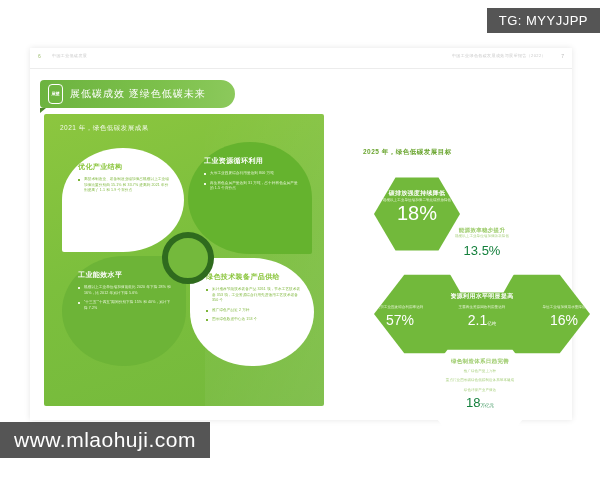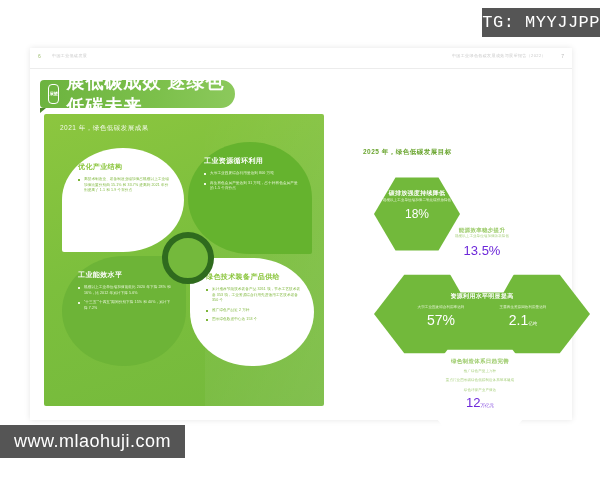--- a/index.html
+++ b/index.html
@@ -6,22 +6,22 @@
   html,body{margin:0;padding:0;}
   body{
     width:600px;height:480px;overflow:hidden;
     background:#ffffff;
     font-family:"Liberation Sans","DejaVu Sans",sans-serif;
     position:relative;
   }
 
   
   .wm{position:absolute;background:#555555;color:#ffffff;letter-spacing:.5px;}
-  .wm-tg{right:0;top:8px;padding:5px 0;font-size:17px;font-family:Liberation Mono, monospace;}
-  .wm-url{left:0;bottom:22px;padding:6px 14px;font-size:18px;}
+  .wm-tg{right:0;top:8px;padding:5px 12px;font-size:13px;}
+  .wm-url{left:0;bottom:22px;padding:6px 14px;font-size:21px;}
 
   
   .page{
     position:absolute;left:30px;top:48px;width:542px;height:372px;
     background:#ffffff;
     box-shadow:0 0 6px rgba(0,0,0,.10);
   }
 
   
   .pg-head{
@@ -46,21 +46,21 @@
     content:"";position:absolute;left:0;top:28px;
     border-left:6px solid #4f8a2c;border-bottom:5px solid transparent;
   }
   .pill-badge{
     width:13px;height:18px;border-radius:4px;
     border:1.2px solid #ffffff;
     display:flex;align-items:center;justify-content:center;
     flex-direction:column;line-height:1;
     font-size:4px;color:#ffffff;font-weight:bold;
   }
-  .pill-text{color:#ffffff;font-size:18px;font-weight:bold;letter-spacing:1px;}
+  .pill-text{color:#ffffff;font-size:10px;font-weight:normal;letter-spacing:1px;}
 
   
   .left-panel{
     position:absolute;left:14px;top:66px;width:280px;height:292px;
     background:linear-gradient(160deg,#8cc63f 0%,#7cbf3d 45%,#74b93c 100%);
     border-radius:2px;
   }
   .left-panel::before{
     content:"";position:absolute;right:-1px;top:0;width:120px;height:100%;
     background:linear-gradient(110deg,rgba(255,255,255,0) 0%,rgba(255,255,255,.10) 100%);
@@ -126,25 +126,25 @@
   .hex .num{font-weight:normal;line-height:1;}
   .hex .unit{font-size:4.5px;}
 
   .hex-green{background:#72b93b;}
   .hex-green h5{color:#ffffff;font-size:6px;}
   .hex-green .sub{color:#e6f3d6;}
   .hex-green .num{color:#ffffff;}
   .hex-white{background:#ffffff;}
   .hex-white h5{color:#9ccb6a;font-size:5.5px;}
   .hex-white .sub{color:#a9d07f;}
-  .hex-white .num{color:#6d28d9;}
+  .hex-white .num{color:#15803d;}
 
   
   .hex-1{left:344px;top:128px;width:86px;height:76px;padding-top:13px;}
-  .hex-1 .num{font-size:12px;margin-top:5px;}
+  .hex-1 .num{font-size:20px;}
   .hex-2{left:474px;top:128px;width:86px;height:76px;padding-top:13px;}
   .hex-2 .num{font-size:15px;margin-top:5px;}
   .hex-3{left:409px;top:168px;width:86px;height:78px;padding-top:11px;z-index:3;}
   .hex-3 .num{font-size:13px;margin-top:5px;}
   .hex-4{left:344px;top:225px;width:216px;height:82px;padding-top:19px;}
   .hex-4 .cols{display:flex;gap:24px;margin-top:4px;}
   .hex-4 .col{width:58px;}
   .hex-4 .col .num{font-size:14px;margin-top:3px;}
   .hex-5{left:385px;top:300px;width:130px;height:86px;padding-top:10px;z-index:3;}
   .hex-5 .num{font-size:13px;margin-top:3px;}
@@ -235,24 +235,28 @@
     <h5>资源利用水平明显提高</h5>
     <div class="cols">
       <div class="col">
         <div class="sub">大宗工业固废综合利用率达到</div>
         <div class="num">57%</div>
       </div>
       <div class="col">
         <div class="sub">主要再生资源回收利用量达到</div>
         <div class="num"><span>2.1</span><span class="unit">亿吨</span></div>
       </div>
+      <div class="col">
+        <div class="sub">单位工业增加值用水量降低</div>
+        <div class="num">16%</div>
+      </div>
     </div>
   </div>
 
   <div class="hex hex-white hex-5">
     <h5>绿色制造体系日趋完善</h5>
     <div class="sub">推广绿色产品上万种</div>
     <div class="sub">重点行业国家级绿色低碳制造体系基本建成</div>
     <div class="sub">绿色环保产业产值达</div>
-    <div class="num"><span>12</span><span class="unit">万亿元</span></div>
+    <div class="num"><span>18</span><span class="unit">万亿元</span></div>
   </div>
 
 </div>
 
 </body></html>

